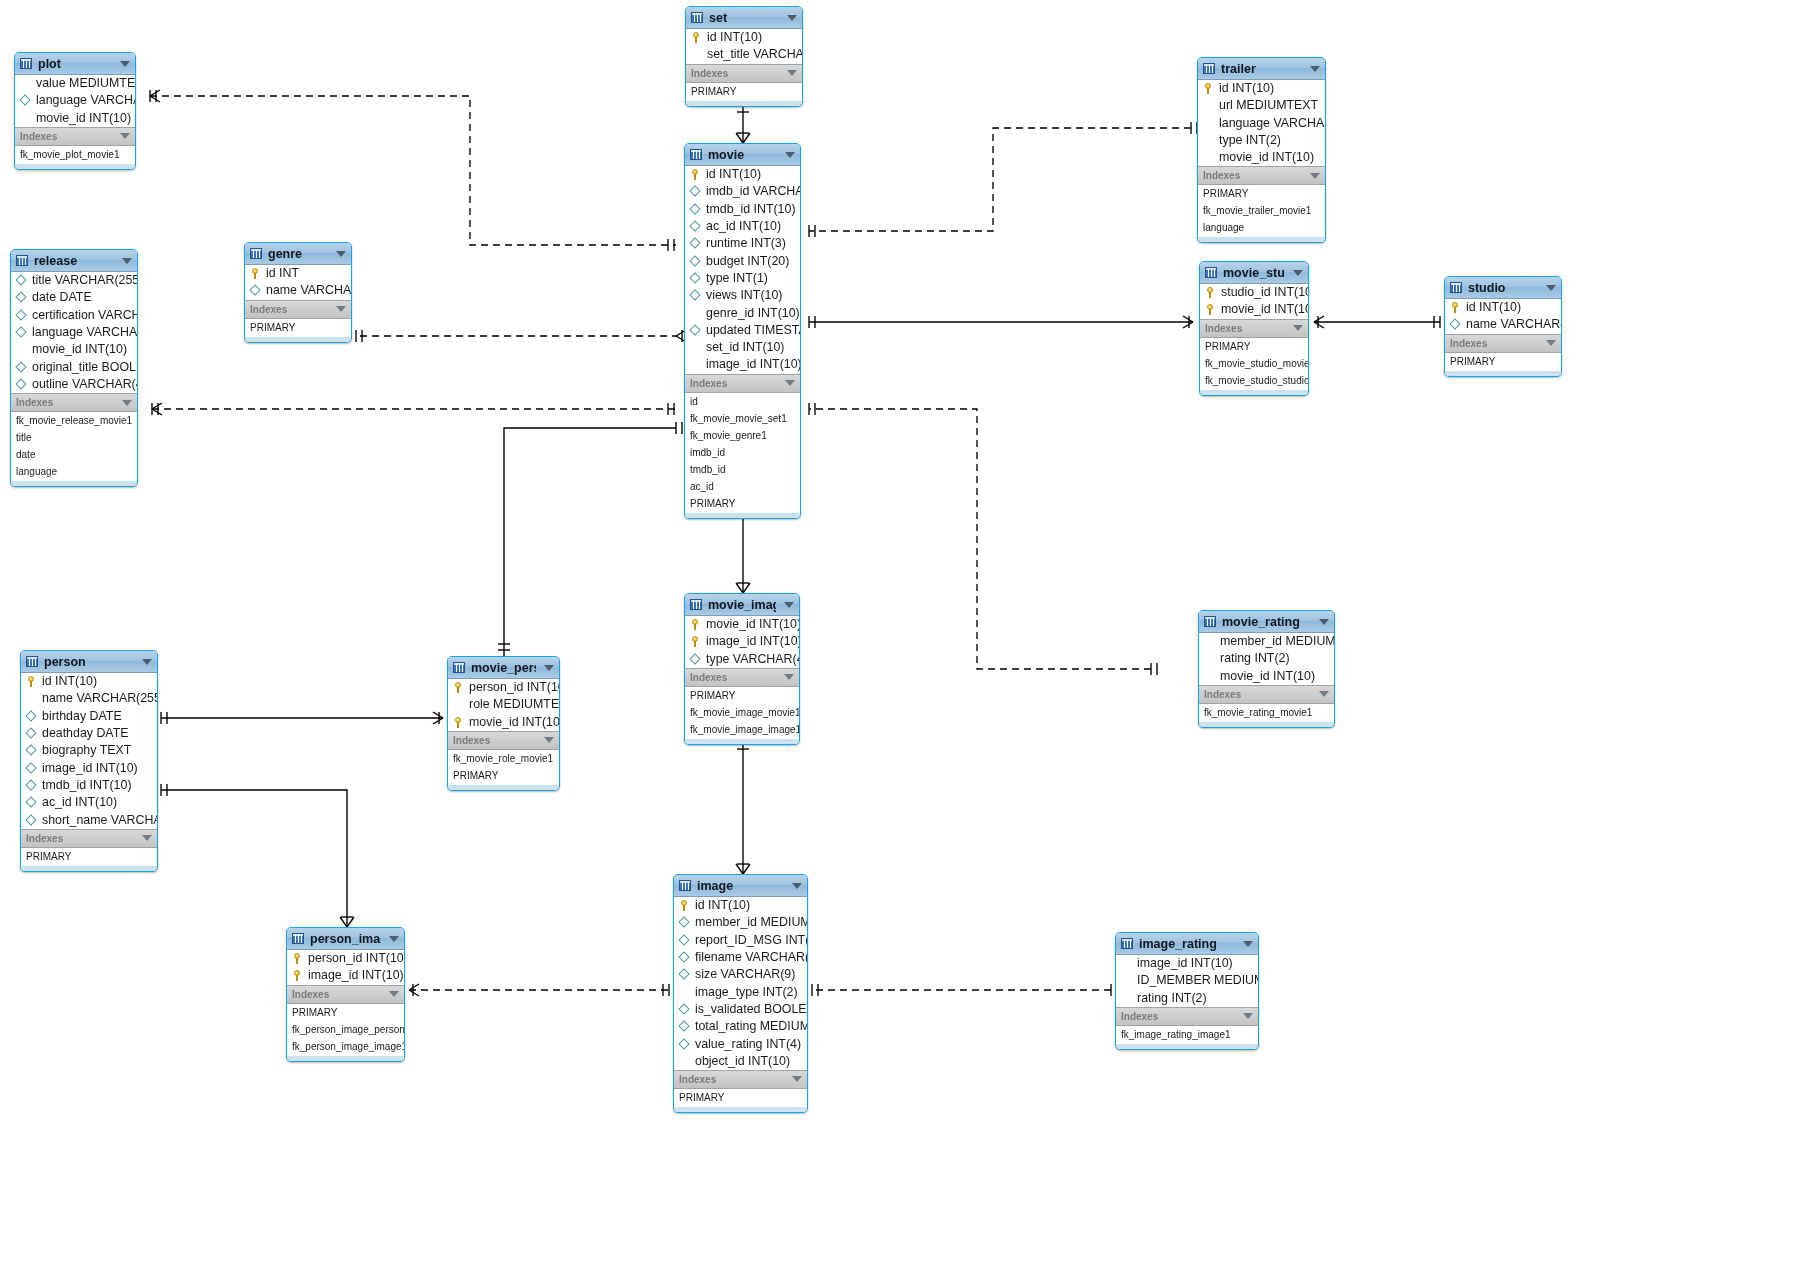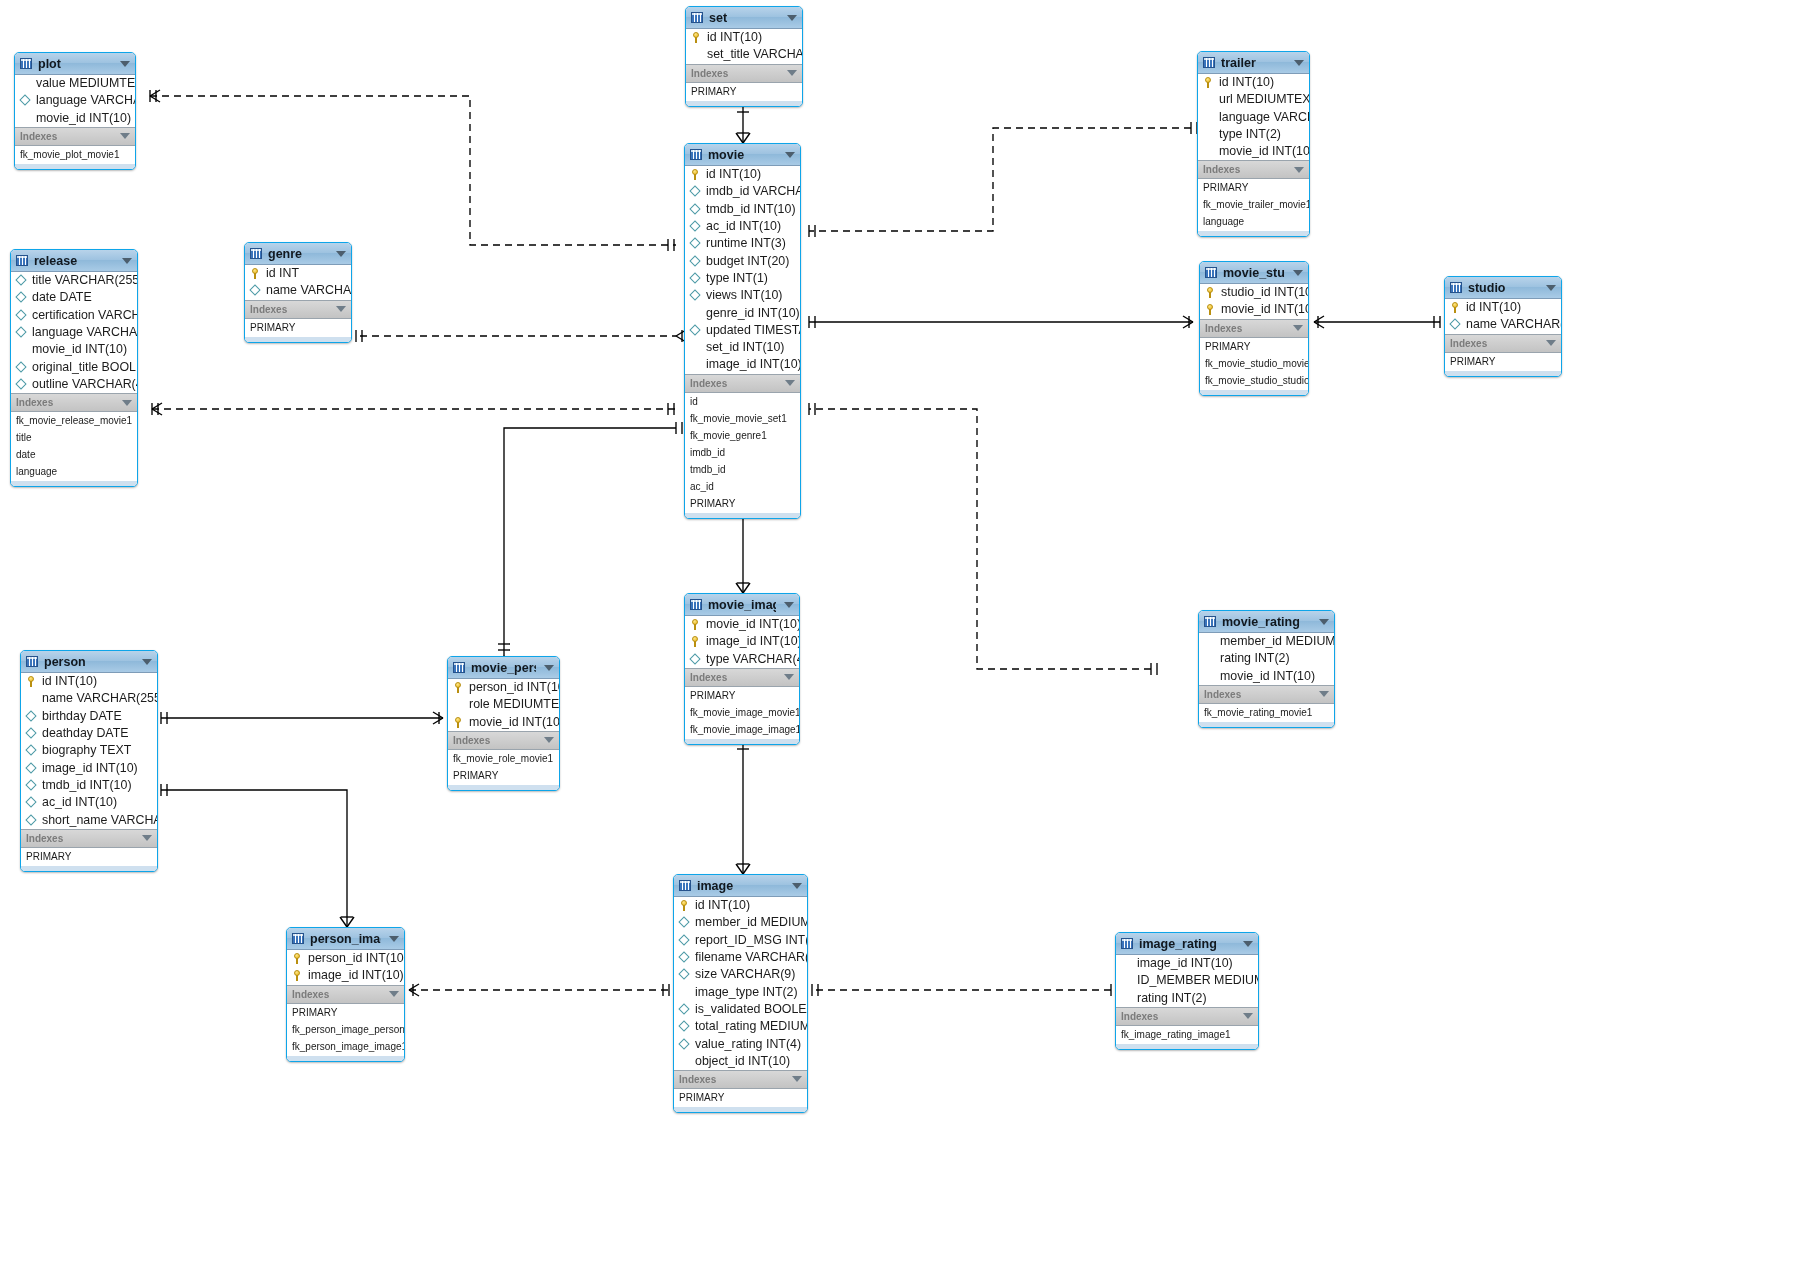--- a/index.html
+++ b/index.html
@@ -311,21 +311,21 @@
         </div>
         <div class="idx-hdr">
           <span class="ttl">Indexes</span>
           <span class="caret"></span>
         </div>
         <div class="idxs">
           <div class="idx">fk_movie_plot_movie1</div>
         </div>
         <div class="foot"></div>
       </div>
-      <div class="tbl" style="left: 1197px; top: 51px; width: 113px;">
+      <div class="tbl" style="left: 1197px; top: 57px; width: 129px;">
         <div class="hdr">
           <span class="tbl-ico"></span>
           <span class="ttl">trailer</span>
           <span class="caret"></span>
         </div>
         <div class="cols">
           <div class="col">
             <span class="mk key"></span>
             <span>id INT(10)</span>
           </div>

